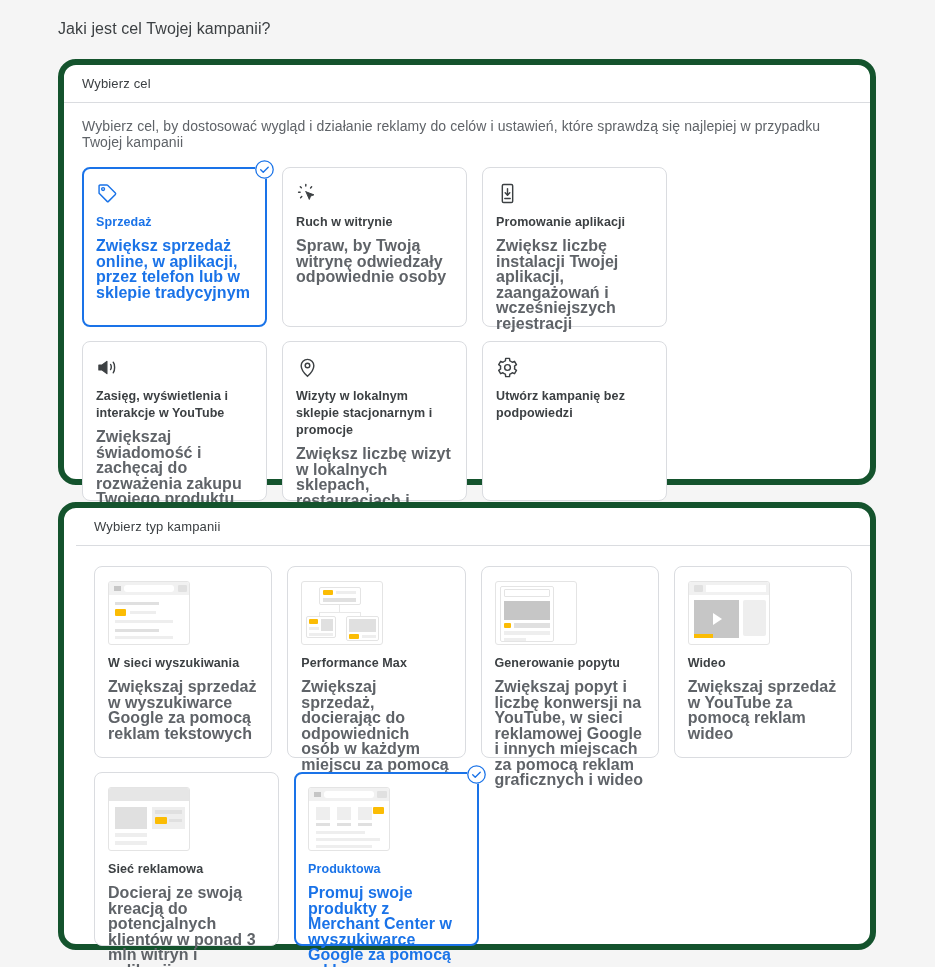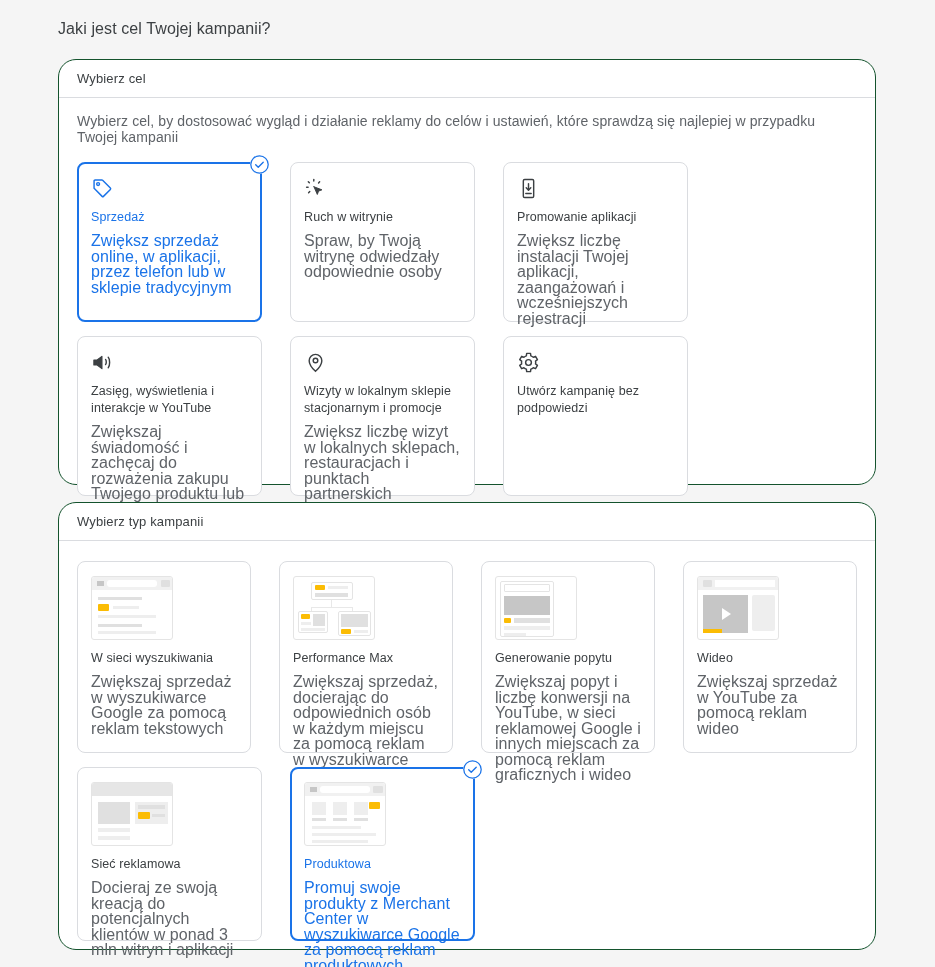--- a/index.html
+++ b/index.html
@@ -17,25 +17,25 @@
     left: 58px; top: 20px;
     font-size: 16px;
     color: #3c4043;
     letter-spacing: .1px;
   }
 
   
   .panel {
     position: absolute;
     background: #ffffff;
-    border: 1px solid #14532d;
+    border: 6px solid #14532d;
     border-radius: 18px;
   }
   #panel-goal { left: 58px; top: 59px; width: 818px; height: 426px; }
-  #panel-type { left: 58px; top: 502px; width: 818px; height: 448px; }
+  #panel-type { left: 58px; top: 502px; width: 818px; height: 448px; padding-left: 12px; }
 
   .panel-header {
     height: 38px;
     border-bottom: 1px solid #dadce0;
     display: flex;
     align-items: center;
     padding: 0 0 0 18px;
   }
   .panel-header-title {
     font-size: 13px;
@@ -47,21 +47,22 @@
   .panel-desc {
     font-size: 14px;
     color: #5f6368;
     padding-top: 15px;
     letter-spacing: .1px;
   }
 
   
   .card-row {
     display: flex;
-    gap: 28px;
+    gap: 15px;
+    font-weight: bold;
   }
   #goal-row-1 { margin-top: 17px; }
   #goal-row-2 { margin-top: 14px; }
   #type-row-1 { margin-top: 20px; }
   #type-row-2 { margin-top: 14px; }
 
   .card {
     position: relative;
     width: 185px;
     background: #fff;

